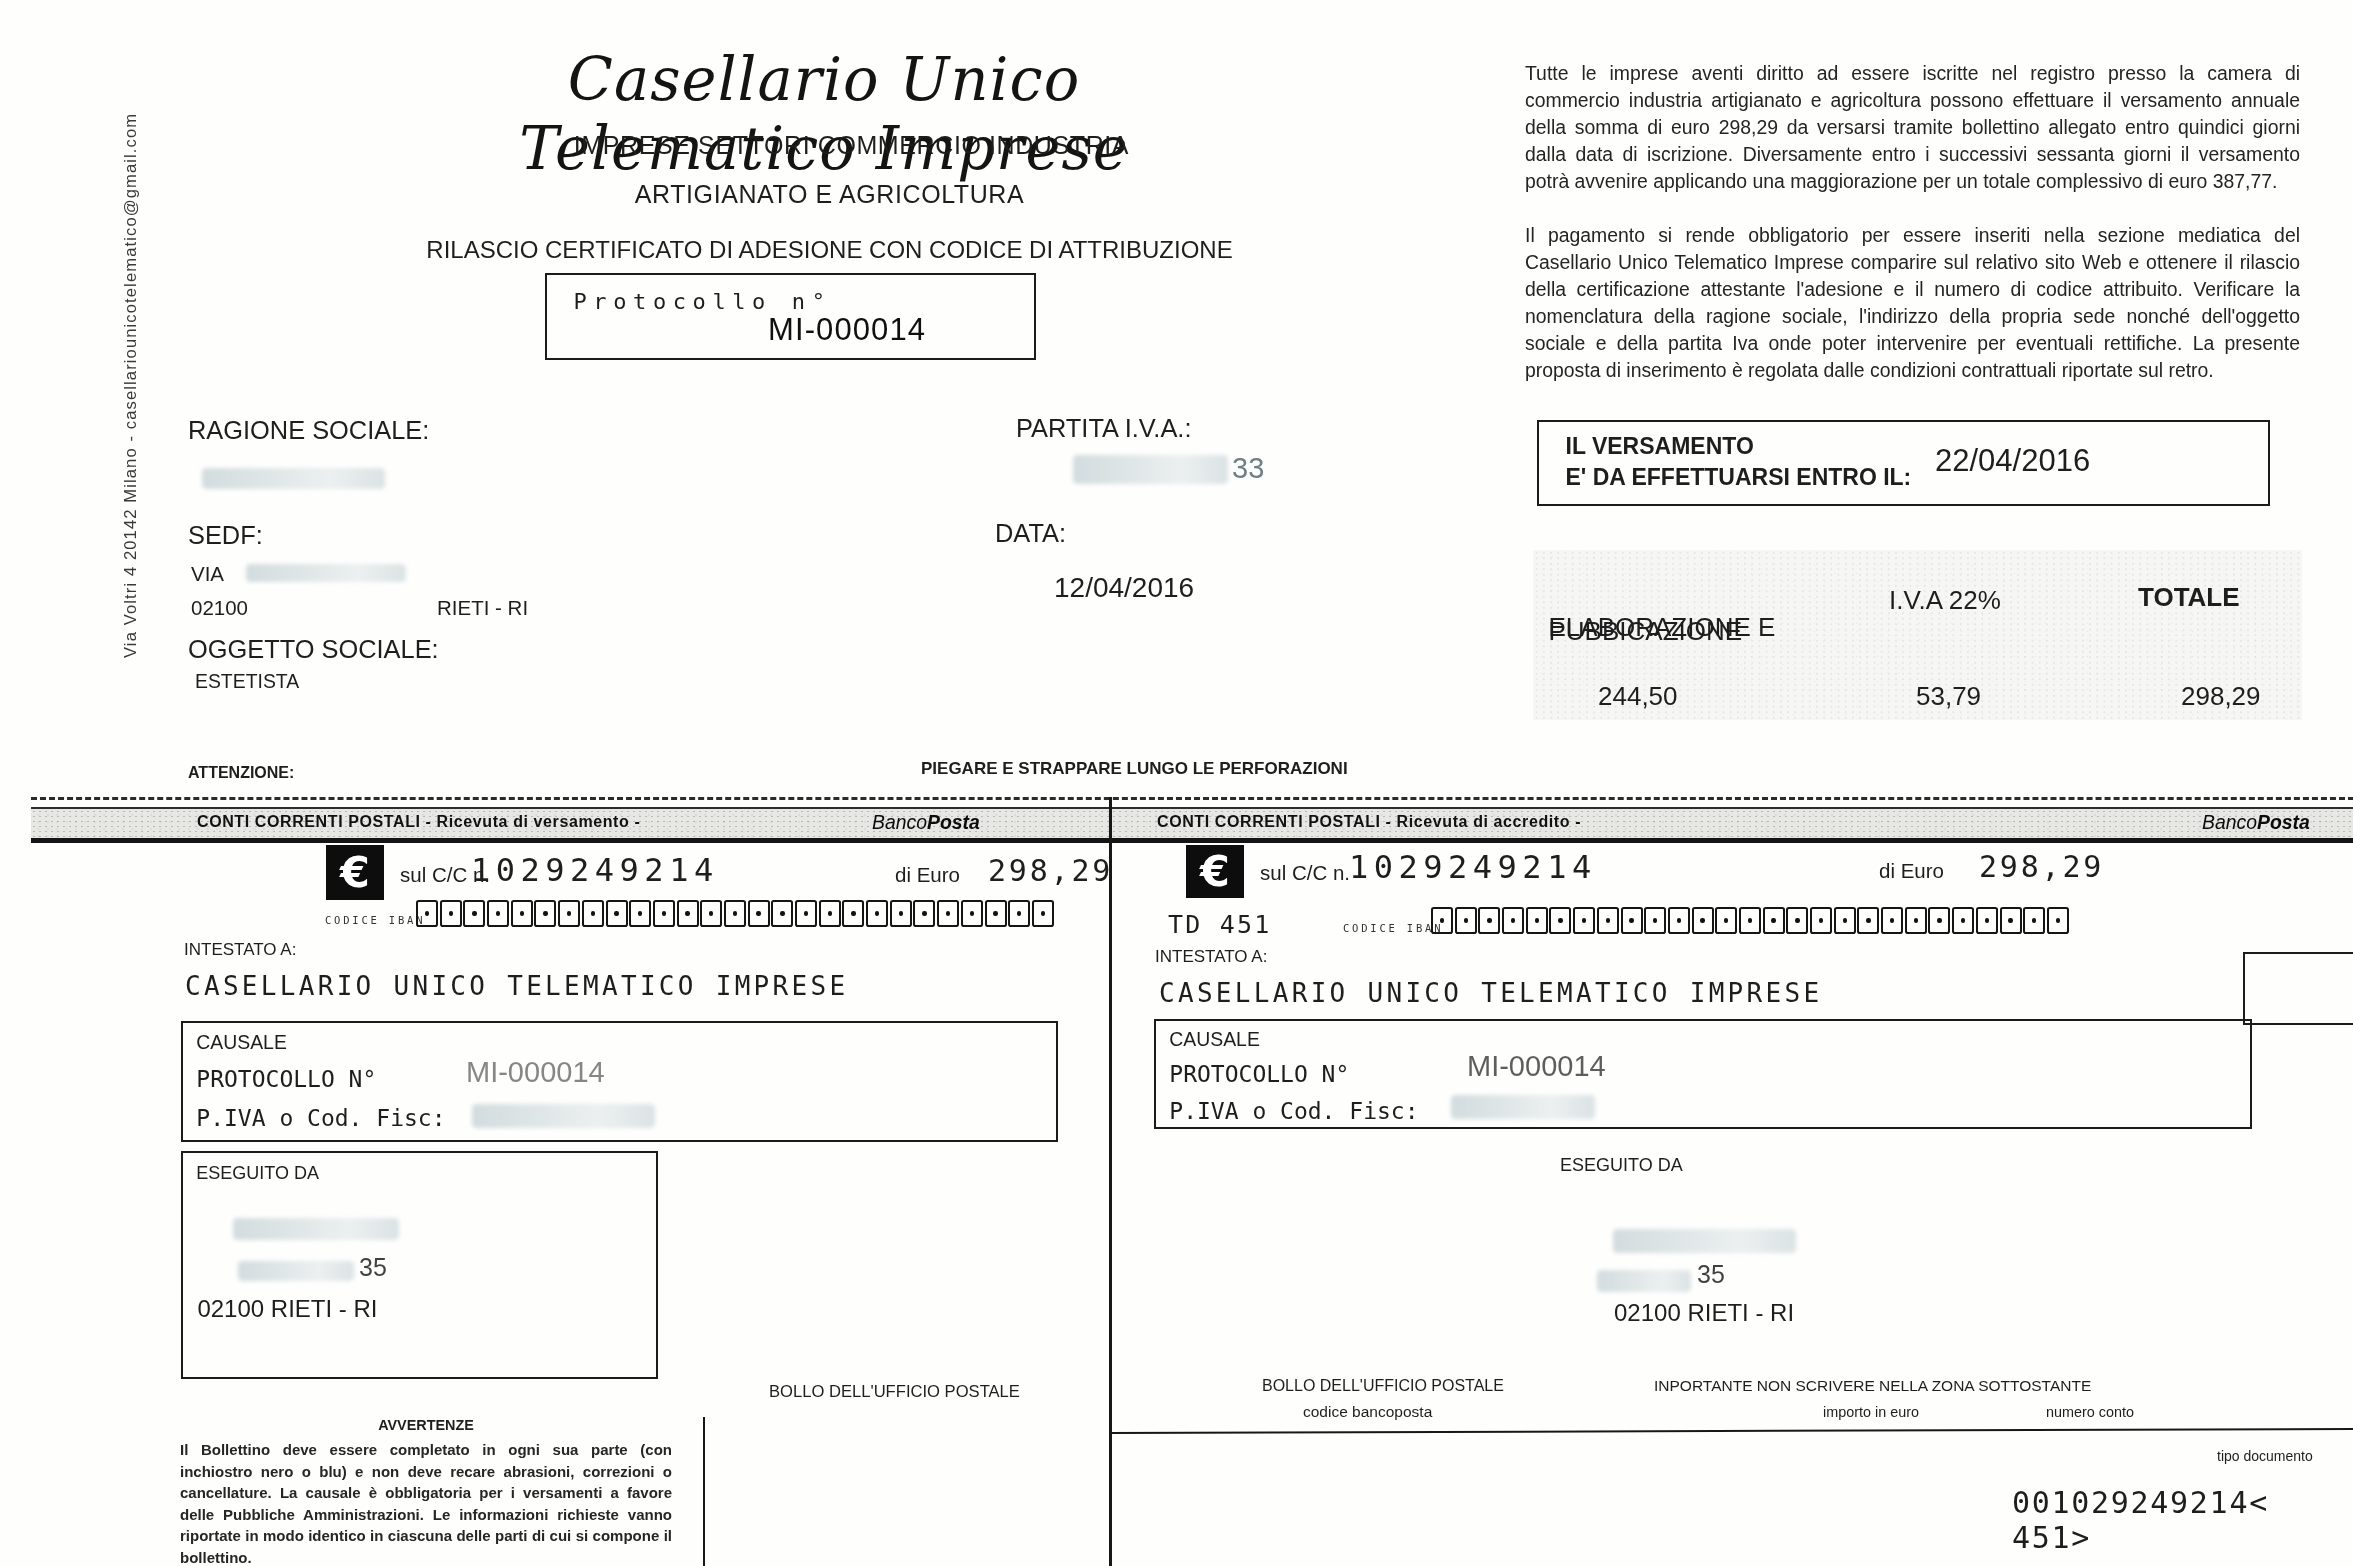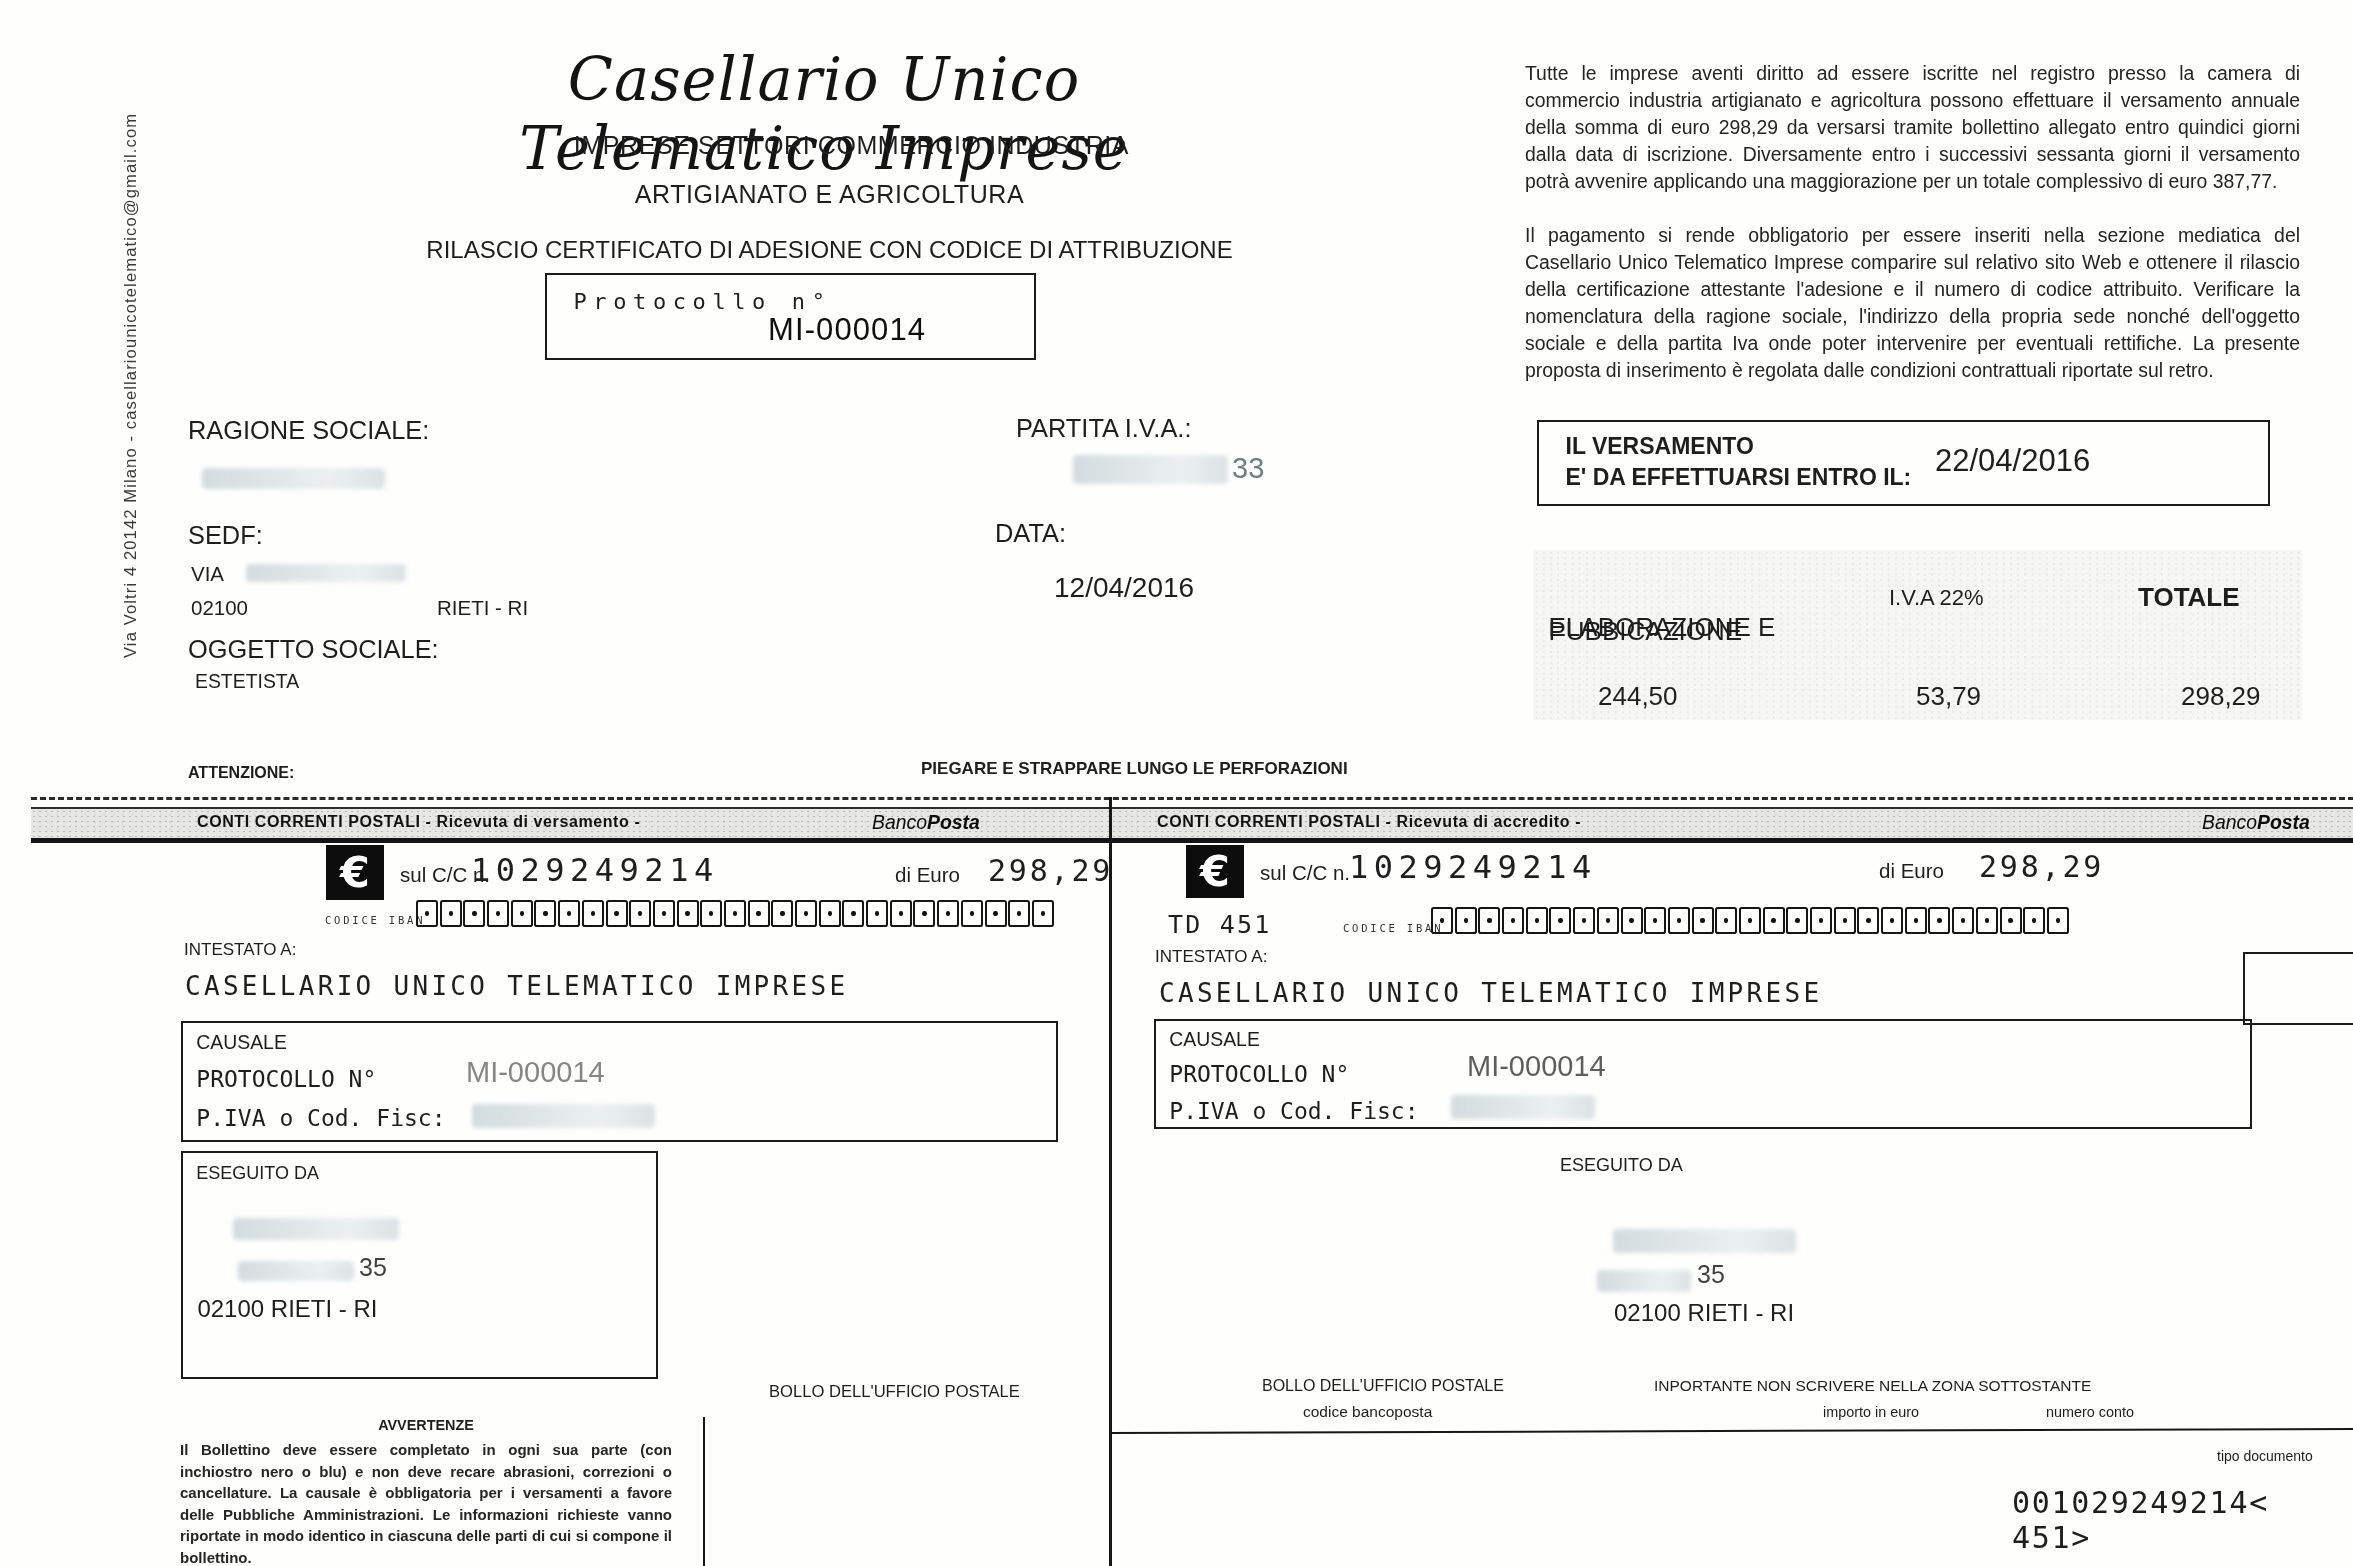--- a/index.html
+++ b/index.html
@@ -100,21 +100,21 @@
 
   <div class="abs box" style="left:1537px;top:420px;width:729px;height:82px;">
     <div class="abs sans b" style="left:26.5px;top:11px;font-size:23px;">IL VERSAMENTO</div>
     <div class="abs sans b" style="left:26.5px;top:42px;font-size:23px;">E' DA EFFETTUARSI ENTRO IL:</div>
     <div class="abs sans" style="left:396px;top:21px;font-size:31px;">22/04/2016</div>
   </div>
 
   <div class="abs noise-light" style="left:1533px;top:550px;width:769px;height:170px;">
     <div class="abs sans" style="left:15.5px;top:32px;font-size:26px;margin-top:30px;">ELABORAZIONE E</div>
     <div class="abs sans" style="left:15.5px;top:66px;font-size:26px;">PUBBICAZIONE</div>
-    <div class="abs sans" style="left:356px;top:35px;font-size:22px;">I.V.A 22%</div>
+    <div class="abs sans" style="left:356px;top:35px;font-size:26px;">I.V.A 22%</div>
     <div class="abs sans" style="left:605px;top:32px;font-size:26px;font-weight:bold;">TOTALE</div>
     <div class="abs sans" style="left:65px;top:131px;font-size:26px;">244,50</div>
     <div class="abs sans" style="left:383px;top:131px;font-size:26px;">53,79</div>
     <div class="abs sans" style="left:648px;top:131px;font-size:26px;">298,29</div>
   </div>
 
   <div class="abs sans b" style="left:188px;top:764px;font-size:16px;">ATTENZIONE:</div>
   <div class="abs sans b" style="left:921px;top:759px;font-size:17px;">PIEGARE E STRAPPARE LUNGO LE PERFORAZIONI</div>
 
   <div class="abs perf" style="left:31px;top:797px;width:2323px;"></div>

